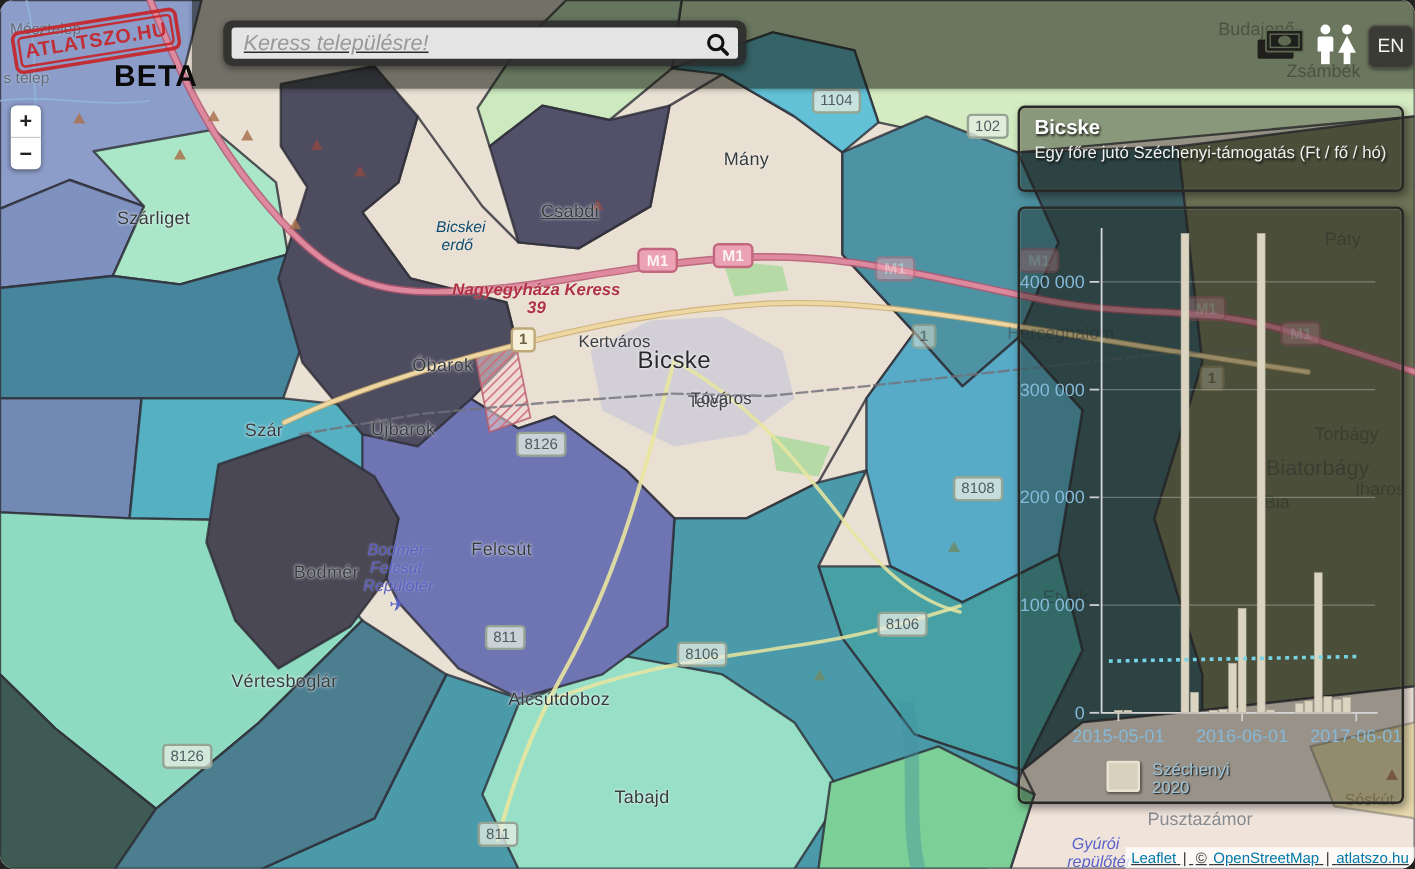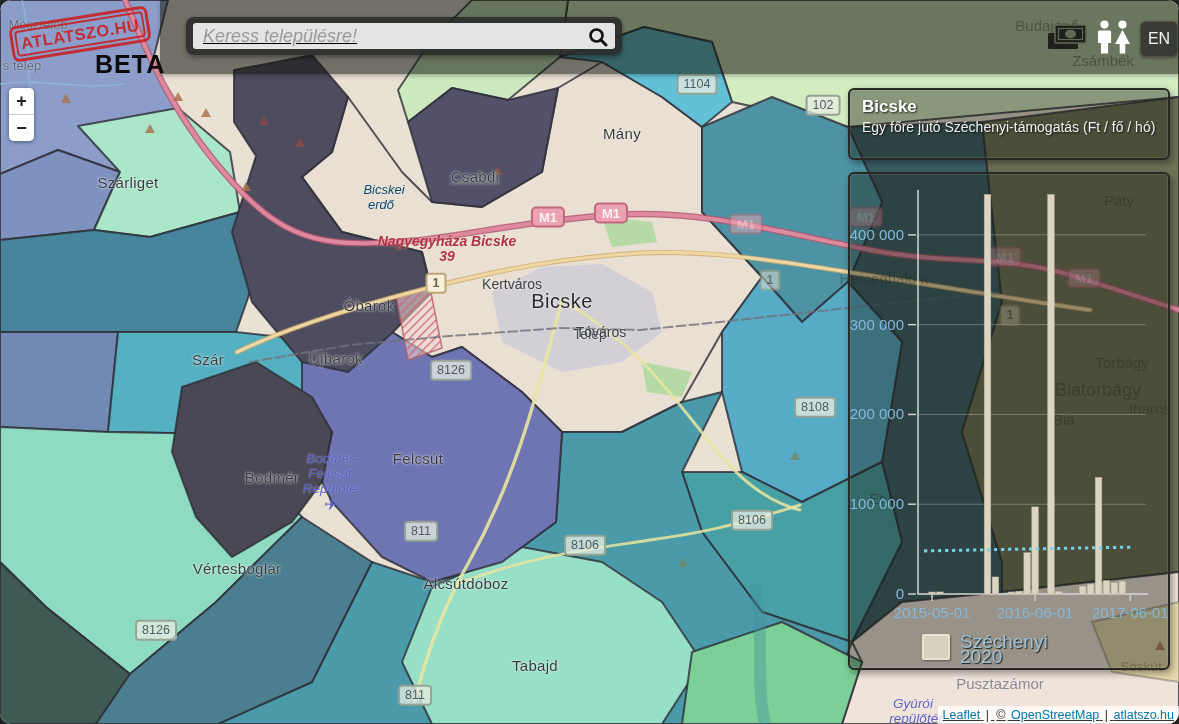--- a/index.html
+++ b/index.html
@@ -79,21 +79,21 @@
         text-shadow:1px 1px 2px rgba(0,0,0,.8);}
   .info-sub{font-size:14px;color:#f1f1f1;margin-top:2px;
         text-shadow:1px 1px 2px rgba(0,0,0,.8);}
   .info-val{font-size:15px;color:#7db7d8;margin-top:3px;
         text-shadow:1px 1px 2px rgba(0,0,0,.7);}
   .chart-panel{left:848px;top:172px;width:322px;height:498px;}
   #chart-svg{position:absolute;left:0;top:0;}
   .chart-legend{position:absolute;left:72px;top:460px;display:flex;gap:10px;align-items:flex-start;}
   .legend-swatch{width:28px;height:26px;background:#d8d1be;border:2px solid #e9e3d3;
         border-radius:2px;box-shadow:1px 1px 2px rgba(0,0,0,.4);}
-  .legend-text{font-size:19px;line-height:15px;color:#9fc3d6;
+  .legend-text{font-size:14px;line-height:15px;color:#9fc3d6;
         text-shadow:1px 1px 1px rgba(0,0,0,.8);}
 
   
   .attrib{position:absolute;right:0;bottom:0;height:18px;line-height:18px;
         background:rgba(255,255,255,.78);padding:0 5px;font-size:12.5px;color:#333;
         white-space:nowrap;text-decoration:underline;}
   .attrib a{color:#0078A8;text-decoration:none;cursor:pointer;}
   .attrib span{margin:0 2px;}
 </style>
 </head>
@@ -185,29 +185,29 @@
   </svg>
 
   <div id="label-layer">
       <div class="mlabel ml-hamlet" style="left: 38px; top: 24px;">Mésztelep</div>
       <div class="mlabel ml-hamlet" style="left: 22px; top: 65px;">s telep</div>
       <div class="mlabel ml-place" style="left: 128px; top: 182px;">Szárliget</div>
       <div class="mlabel ml-place" style="left: 475px; top: 176px; text-decoration: underline;">Csabdi</div>
       <div class="mlabel ml-place" style="left: 622px; top: 133px;">Mány</div>
       <div class="mlabel ml-wood" style="left: 384px; top: 189px;">Bicskei</div>
       <div class="mlabel ml-wood" style="left: 381px; top: 204px;">erdő</div>
-      <div class="mlabel ml-station" style="left: 447px; top: 241px;">Nagyegyháza Bicske</div>
+      <div class="mlabel ml-station" style="left: 447px; top: 241px;">Nagyegyháza Keress</div>
       <div class="mlabel ml-station" style="left: 447px; top: 256px;">39</div>
       <div class="mlabel ml-suburb" style="left: 512px; top: 284px;">Kertváros</div>
       <div class="mlabel ml-place-lg" style="left: 562px; top: 301px;">Bicske</div>
       <div class="mlabel ml-suburb" style="left: 590px; top: 334px;">Telep</div>
       <div class="mlabel ml-suburb" style="left: 560px; top: 332px; margin-left: 41px;">Tóváros</div>
       <div class="mlabel ml-place" style="left: 369px; top: 305px;">Óbarok</div>
       <div class="mlabel ml-place" style="left: 336px; top: 358px;">Újbarok</div>
-      <div class="mlabel ml-place" style="left: 208px; top: 359px;">Szár</div>
+      <div class="mlabel ml-place" style="left: 220px; top: 359px;">Szár</div>
       <div class="mlabel ml-place" style="left: 272px; top: 477px;">Bodmér</div>
       <div class="mlabel ml-aero" style="left: 332px; top: 458px;">Bodmér-</div>
       <div class="mlabel ml-aero" style="left: 330px; top: 473px;">Felcsút</div>
       <div class="mlabel ml-aero" style="left: 332px; top: 488px;">Repülőtér</div>
       <div class="mlabel ml-aero-glyph" style="left: 331px; top: 504px;">✈</div>
       <div class="mlabel ml-place" style="left: 418px; top: 458px;">Felcsút</div>
       <div class="mlabel ml-place" style="left: 237px; top: 568px;">Vértesboglár</div>
       <div class="mlabel ml-place" style="left: 466px; top: 583px;">Alcsútdoboz</div>
       <div class="mlabel ml-place" style="left: 535px; top: 665px;">Tabajd</div>
       <div class="mlabel ml-muted" style="left: 1000px; top: 683px;">Pusztazámor</div>

